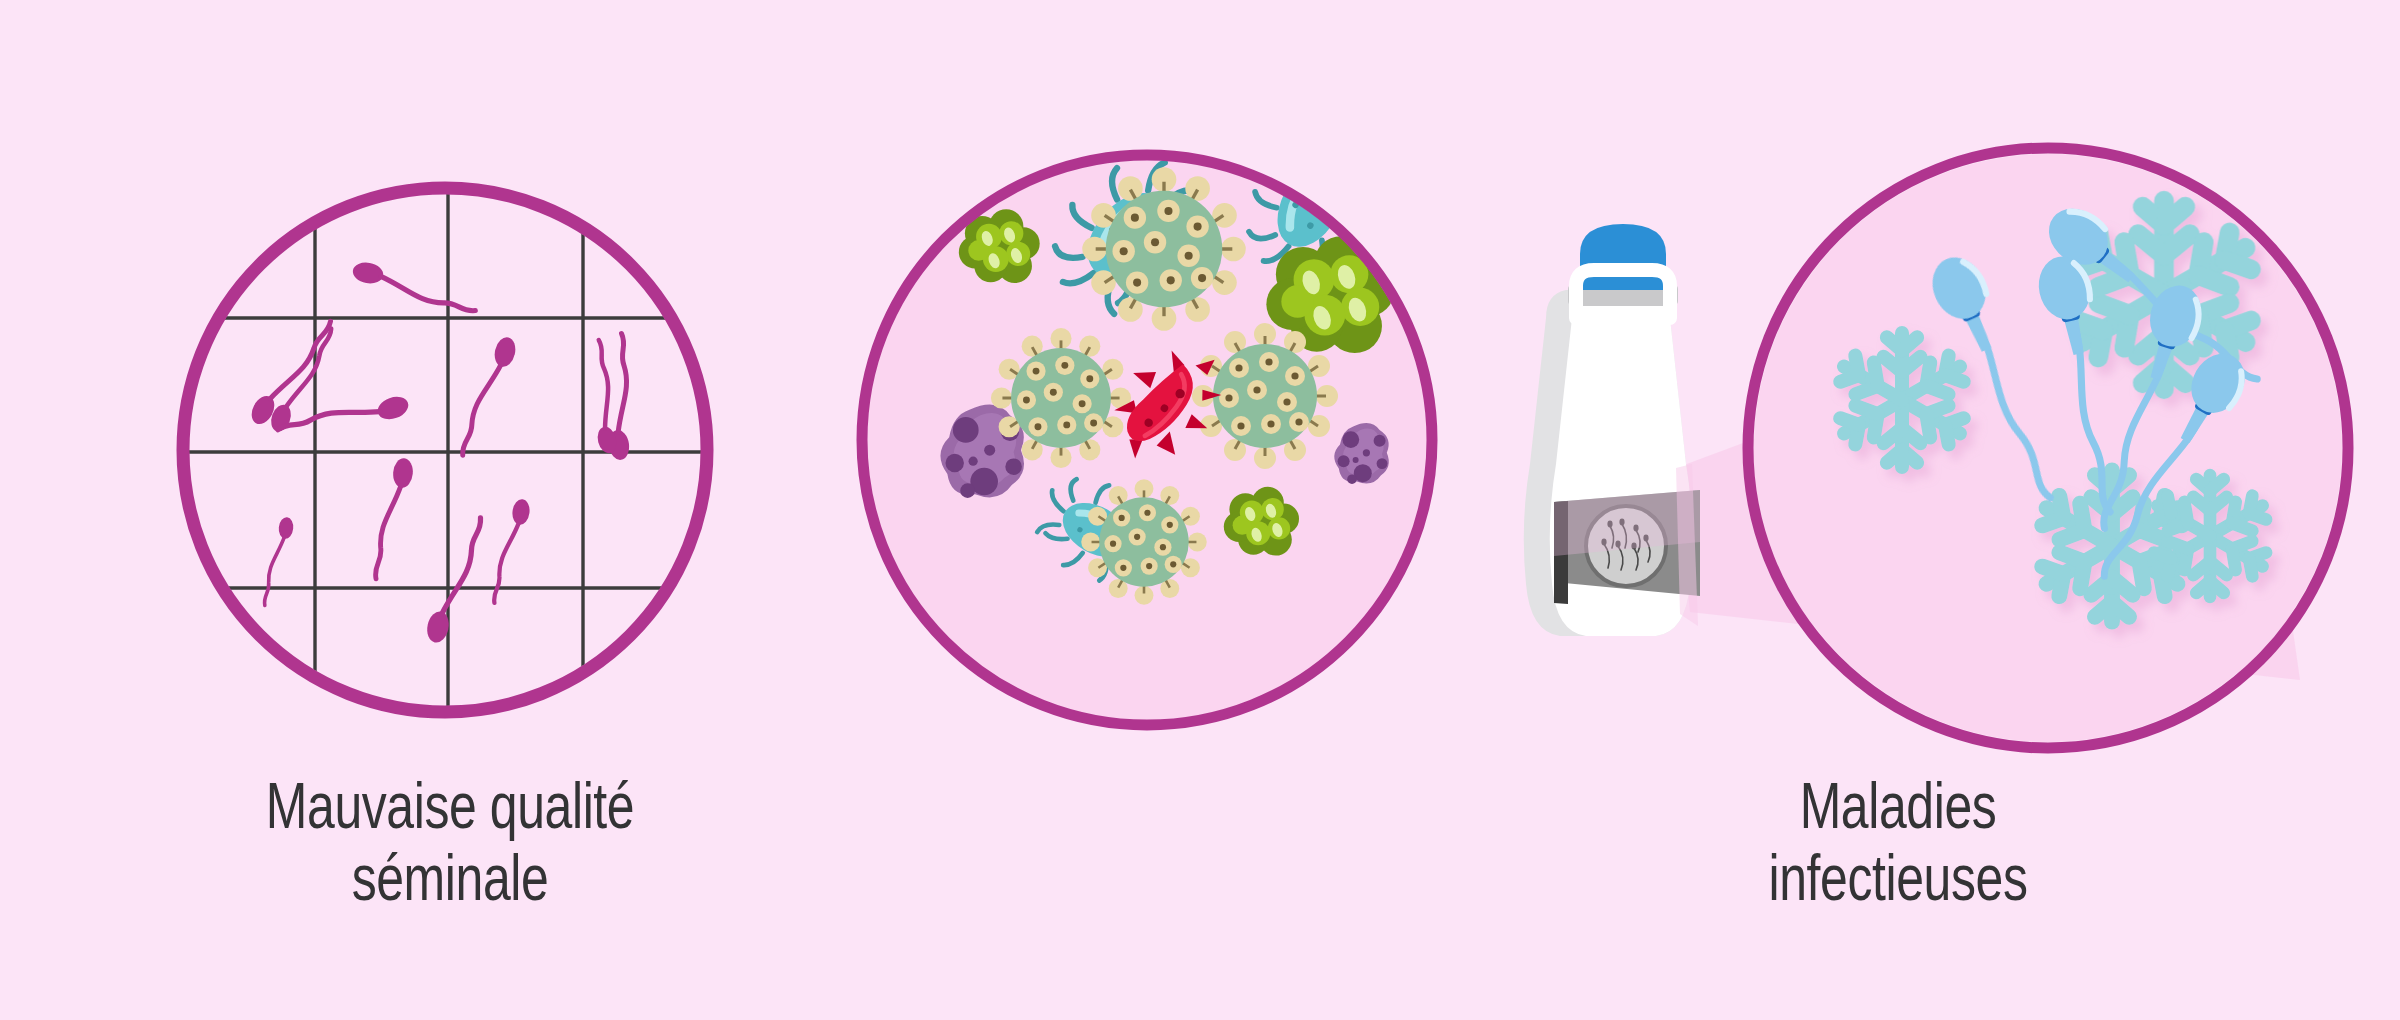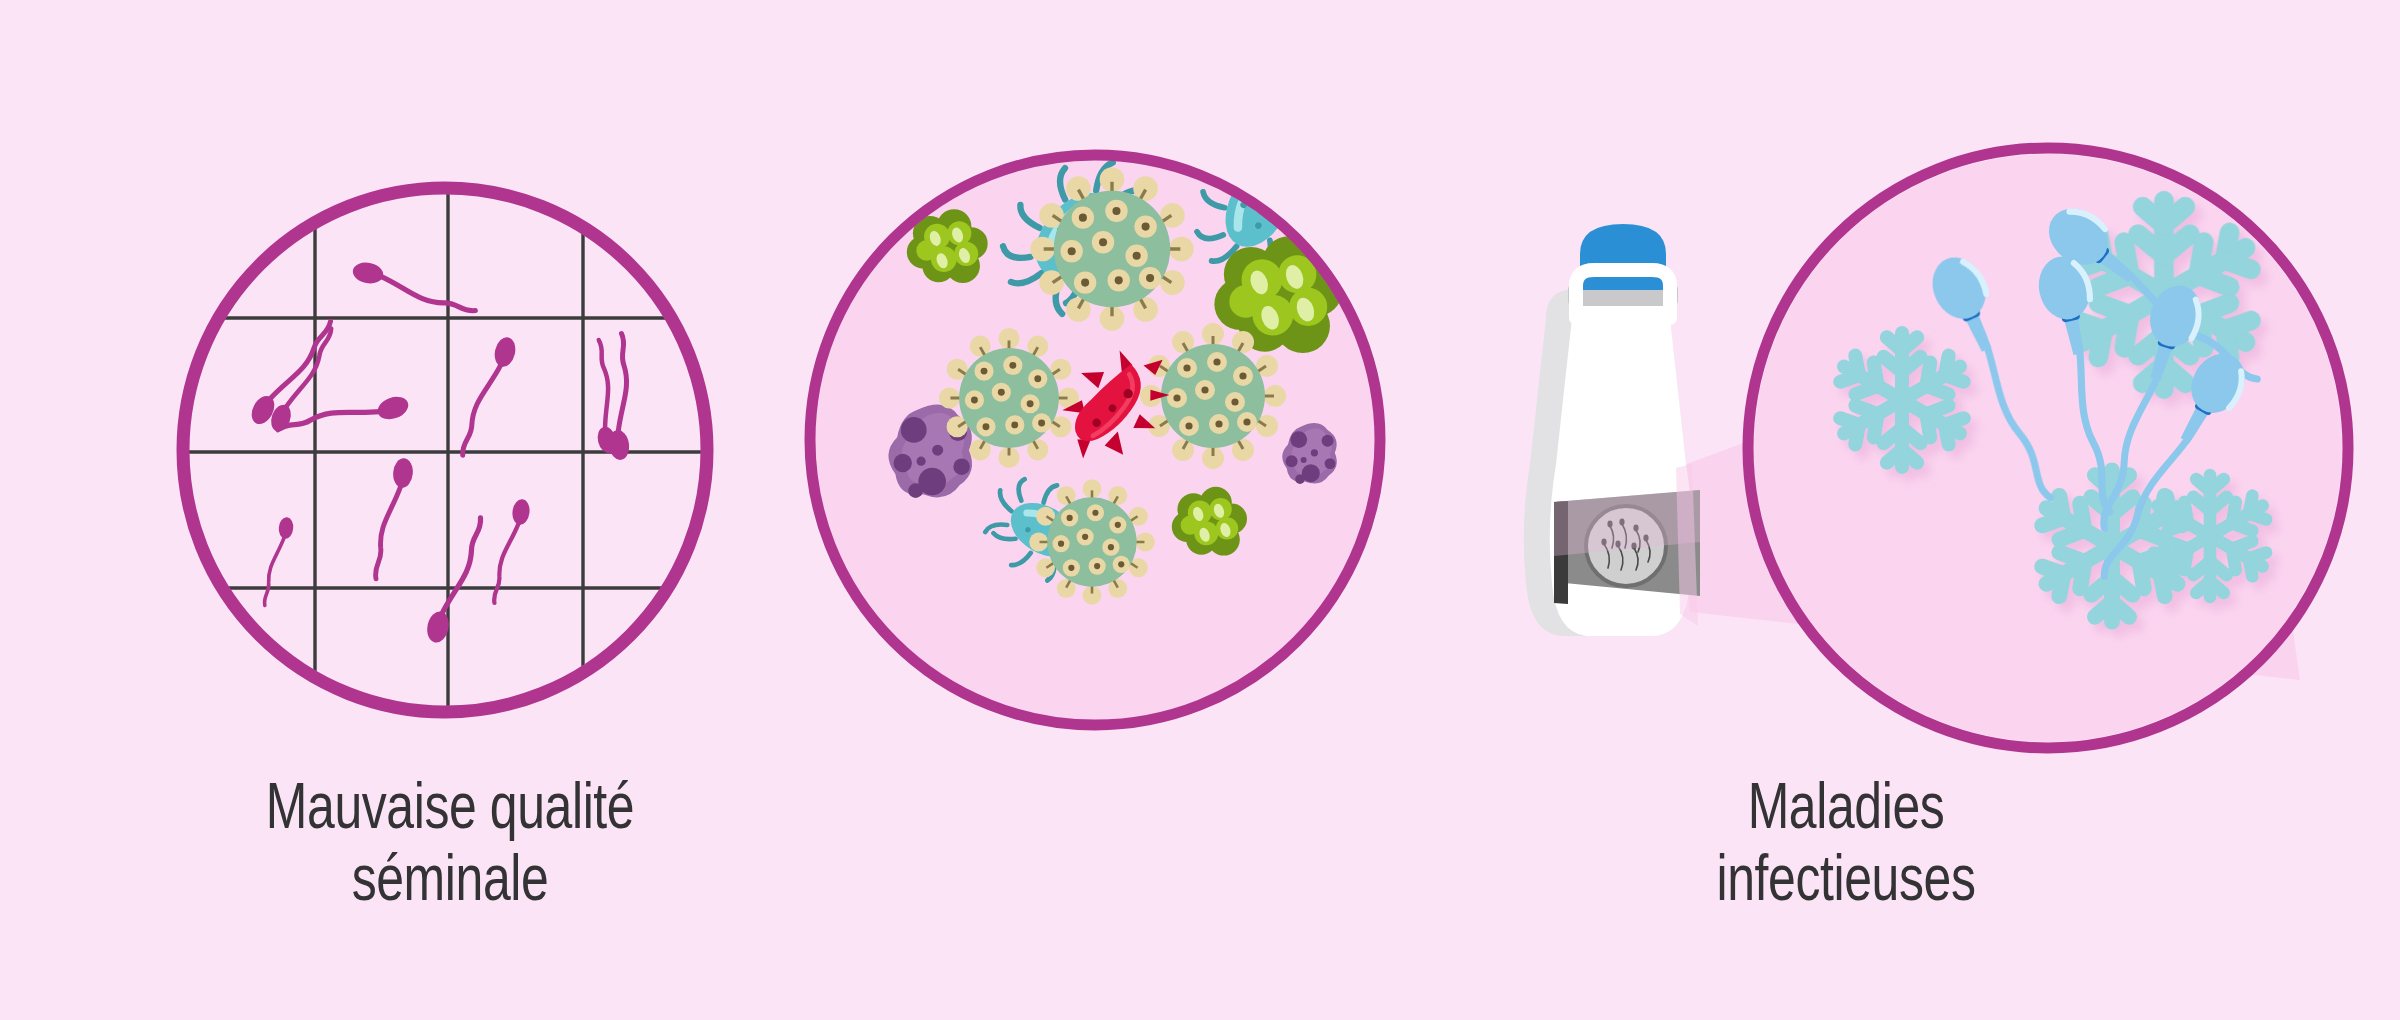--- a/index.html
+++ b/index.html
@@ -71,21 +71,21 @@
         <use href="#spz1" transform="translate(521,512) rotate(97) scale(0.85)"></use>
         <use href="#spz1" transform="translate(438,627) rotate(-78) scale(1.05)"></use>
       </g>
 
       <circle cx="445" cy="450" r="262" fill="none" stroke="#b0358f" stroke-width="13"></circle>
     </svg>
     <div class="caption" id="cap1">Mauvaise qualité
 séminale</div>
   </div>
 
-  <div class="panel" style="left:676px;width:900px">
+  <div class="panel" style="left:728px;width:900px">
     <svg class="sv" width="900" height="1020" viewBox="0 0 900 1020">
       <defs>
         <clipPath id="c2clip">
             <circle cx="419" cy="440" r="280"></circle>
           </clipPath>
 
         <g id="virus2">
           <g fill="#e9d8a6">
             <g id="spkring">
               <g>

